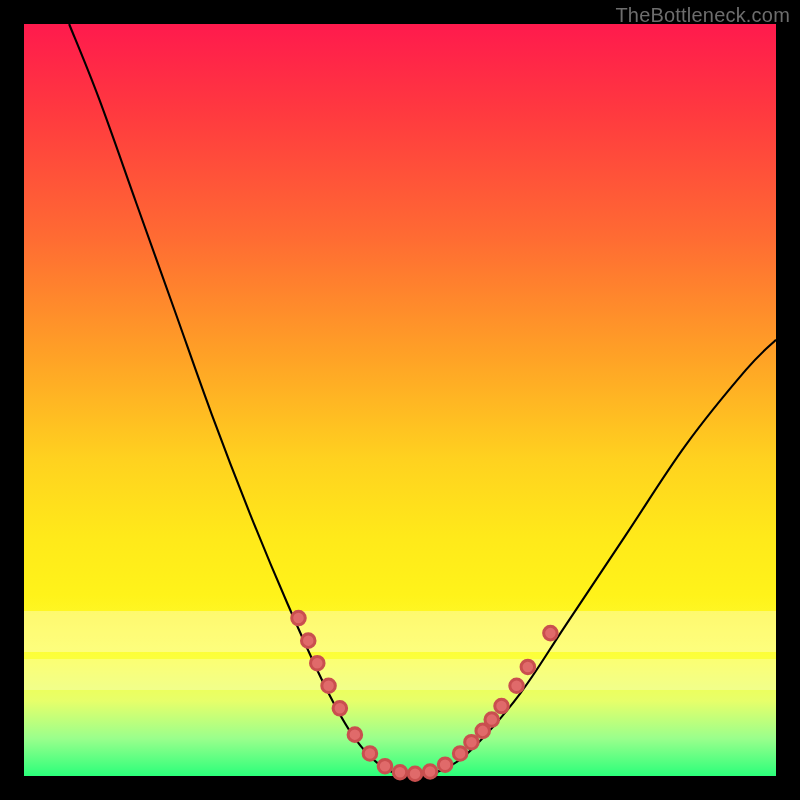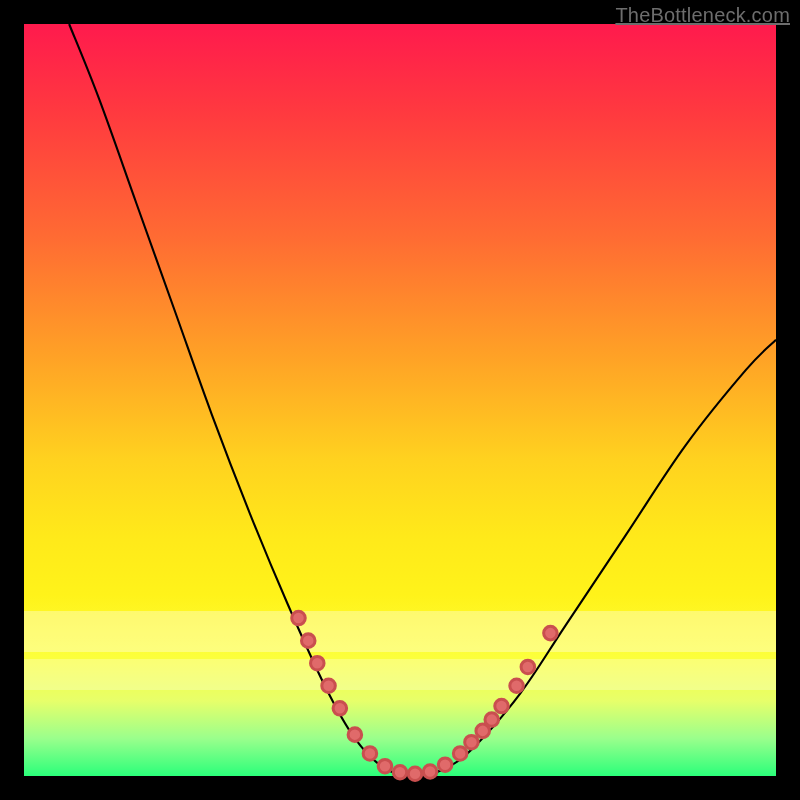--- a/index.html
+++ b/index.html
@@ -40,21 +40,20 @@
   .band1 { top: 78%; height: 5.5%; background: rgba(255,255,255,0.35); }
   .band2 { top: 84.5%; height: 4%; background: rgba(255,255,255,0.28); }
   .attribution {
     position: absolute;
     top: 4px;
     right: 10px;
     color: #6d6d6d;
     font-size: 20px;
     font-weight: 500;
     letter-spacing: 0.2px;
-    text-decoration: underline;
   }
   svg.curve {
     position: absolute;
     left: 0; top: 0;
     width: 100%; height: 100%;
     overflow: visible;
   }
   .dot {
     fill: #e06a6a;
     stroke: #c94f4f;

